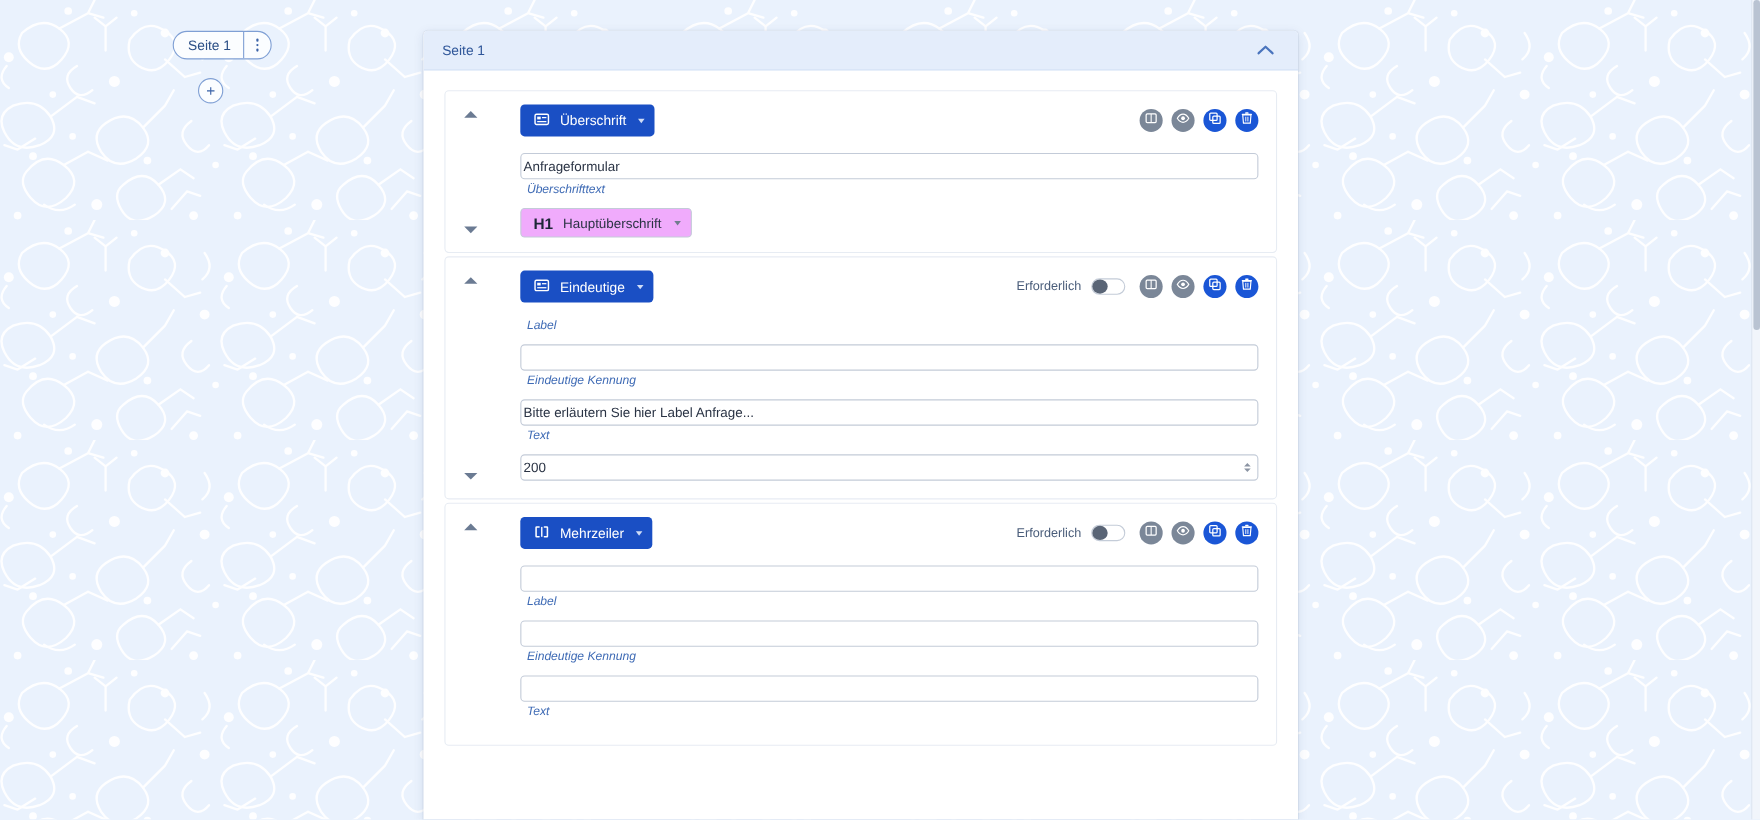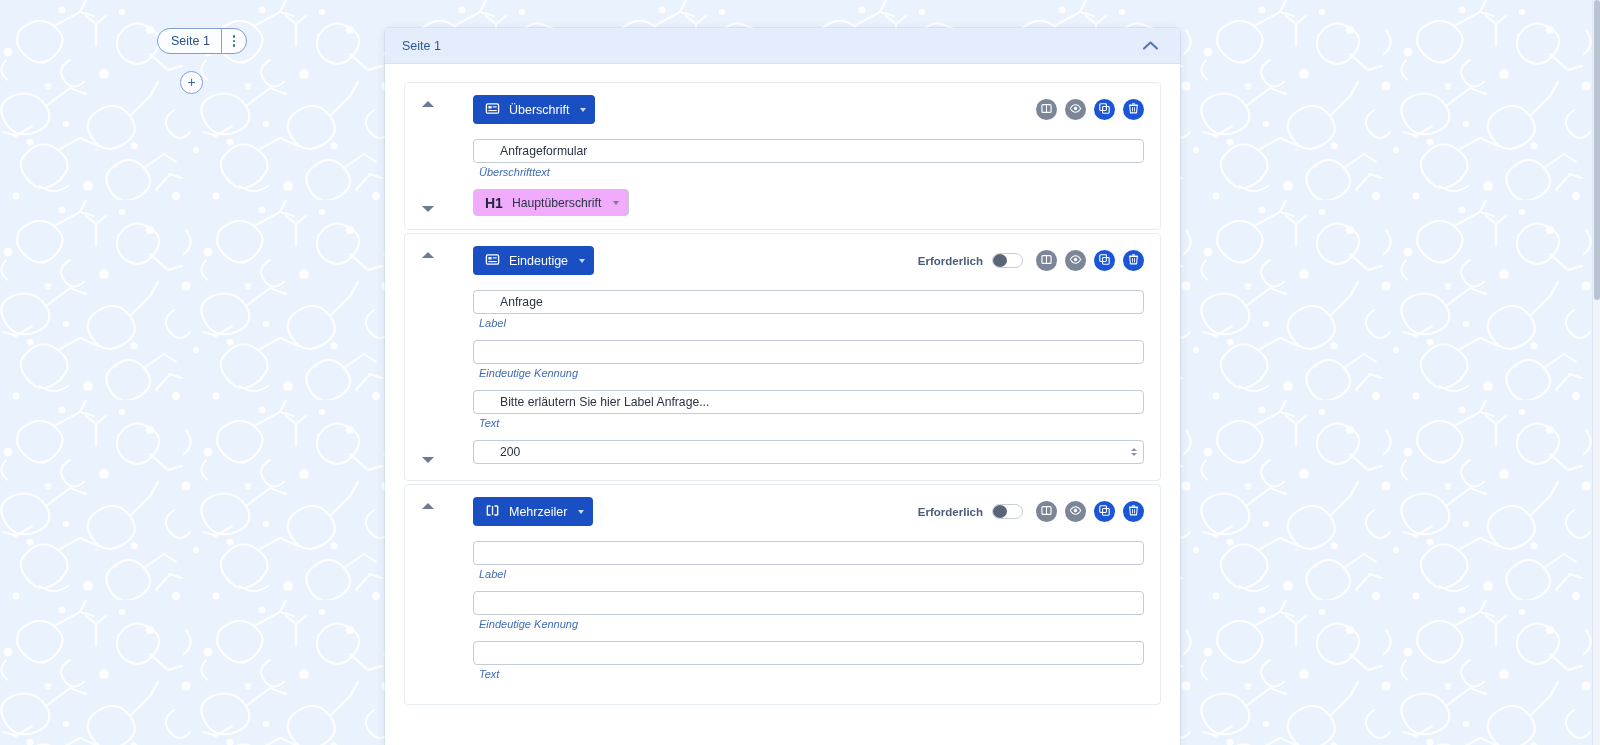--- a/index.html
+++ b/index.html
@@ -146,21 +146,21 @@
   .type-pill .caret {
     width: 0; height: 0;
     border-left: 3.5px solid transparent;
     border-right: 3.5px solid transparent;
     border-top: 4.5px solid #cfdcf6;
     margin-left: 2px;
   }
 
   .block-actions {
     margin-left: auto;
-    display: flex; align-items: center; gap: 8px; font-weight: bold;
+    display: flex; align-items: center; gap: 8px;
   }
   .req-label {
     font-size: 11.5px; color: #4a5d7a;
     margin-right: 1px;
   }
   .toggle {
     width: 31px; height: 15px;
     border: 1px solid #c4ccd8;
     border-radius: 8px;
     background: #fff;
@@ -183,21 +183,21 @@
   .act.gray { background: #7b8798; }
   .act.blue { background: #1a56d6; }
 
   
   .field { margin-bottom: 3px; }
   .field-input {
     width: 100%; height: 24px;
     border: 1px solid #c3cbd8;
     border-radius: 4px;
     background: #fff;
-    padding: 0 26px;
+    padding: 0 2px;
     font-size: 12.2px;
     color: #2a3344;
     display: flex; align-items: center;
     position: relative;
   }
   .field-input .val { line-height: 1; }
   .field-input.empty .val { color: transparent; }
   .field-caption {
     font-size: 11px;
     color: #3f6bb5;
@@ -432,23 +432,20 @@
                     <path d="M3.4 4.4 H12.6 L11.8 13.4 H4.2 Z" fill="none" stroke="#ffffff" stroke-width="1.3" stroke-linejoin="round"></path>
                     <rect x="2.3" y="3" width="11.4" height="1.5" rx="0.6" fill="#ffffff"></rect>
                     <rect x="6.1" y="1.4" width="3.8" height="1.6" rx="0.6" fill="#ffffff"></rect>
                     <rect x="6.3" y="6.3" width="1.05" height="5.3" fill="#ffffff"></rect>
                     <rect x="8.65" y="6.3" width="1.05" height="5.3" fill="#ffffff"></rect>
                   </svg></span>
               </div>
             </div>
           </div>
           <div class="field">
-            <div class="field-input">
-              <span class="val">Anfrage</span>
-            </div>
             <div class="field-caption">Label</div>
           </div>
           <div class="field">
             <div class="field-input empty">
               <span class="val"></span>
             </div>
             <div class="field-caption">Eindeutige Kennung</div>
           </div>
           <div class="field">
             <div class="field-input">

